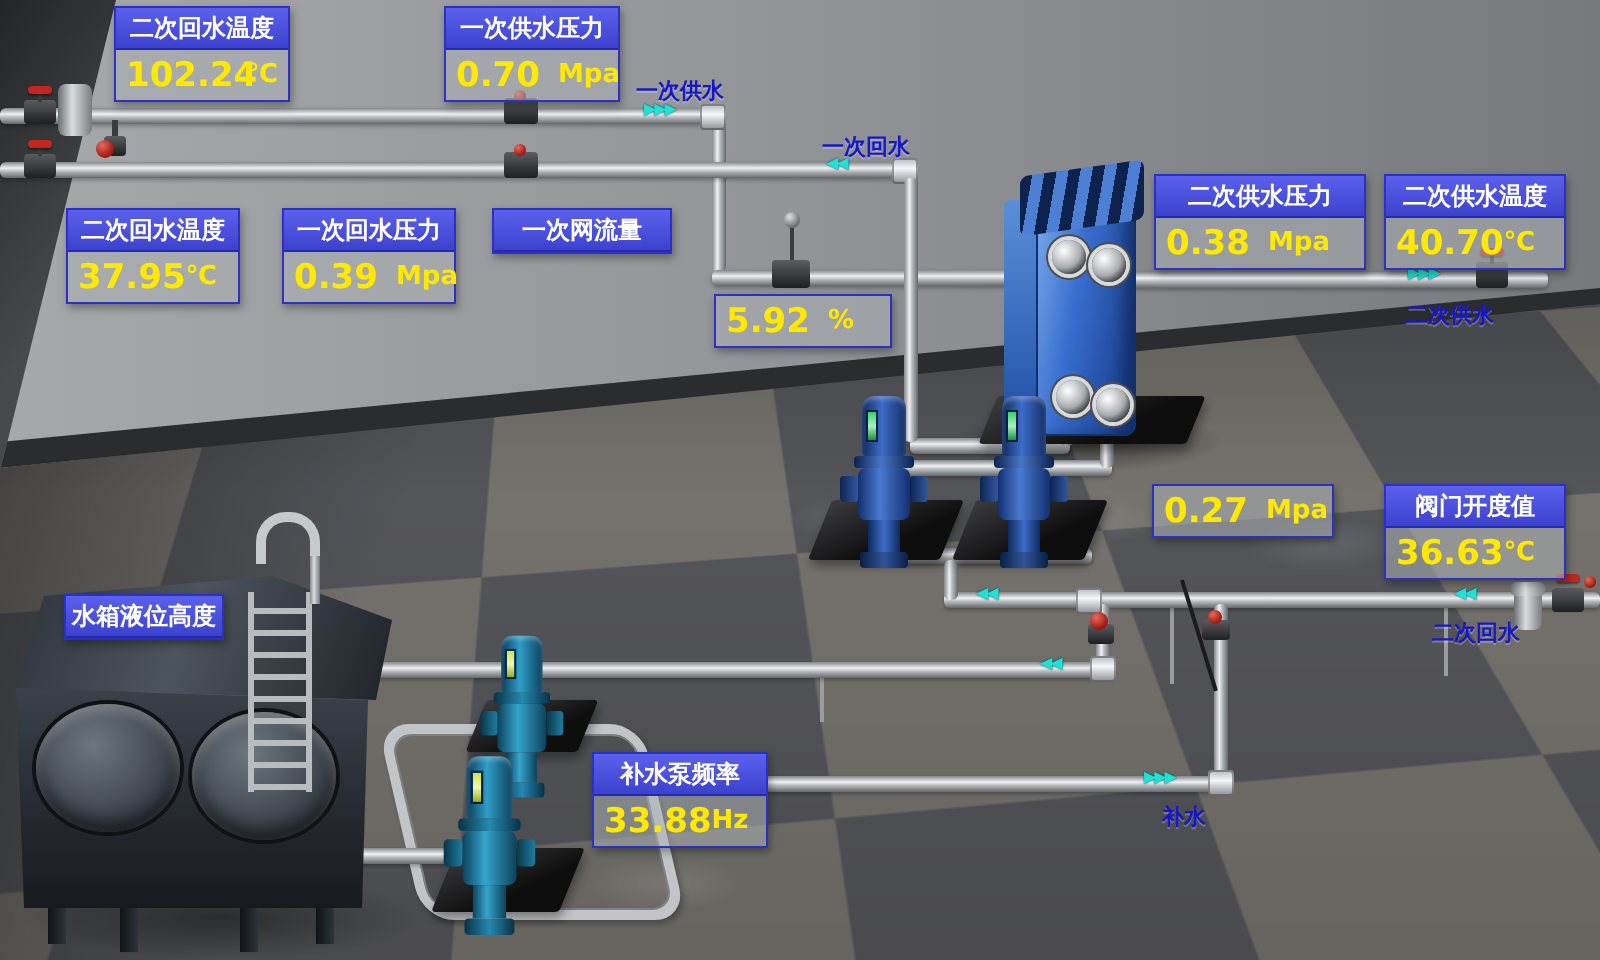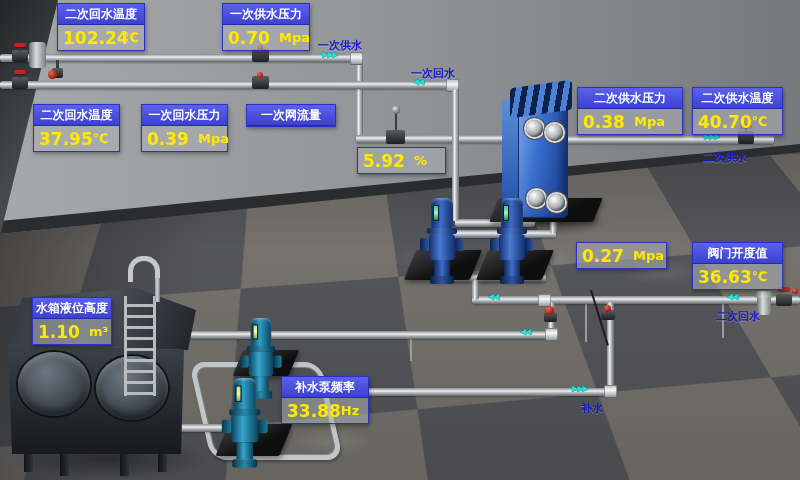--- a/index.html
+++ b/index.html
@@ -369,26 +369,22 @@
   </div>
   <div class="gauge" style="left:692px;top:242px;width:91px">
     <div class="hd">阀门开度值</div>
     <div class="val">
         <span class="v">36.63</span>
         <span class="unit">℃</span>
       </div>
   </div>
   <div class="gauge" style="left:32px;top:297px;width:80px">
     <div class="hd">水箱液位高度</div>
-    <div class="val">
-        <span class="v">1.10</span>
-        <span class="unit">m³</span>
-      </div>
-  </div>
-  <div class="gauge" style="left:281px;top:376px;width:88px">
+  </div>
+  <div class="gauge" style="left:296px;top:376px;width:88px">
     <div class="hd">补水泵频率</div>
     <div class="val">
         <span class="v">33.88</span>
         <span class="unit">Hz</span>
       </div>
   </div>
 
   <div class="plabel" style="left:318px;top:38px">一次供水</div>
   <div class="plabel" style="left:411px;top:66px">一次回水</div>
   <div class="plabel" style="left:703px;top:150px">二次供水</div>

